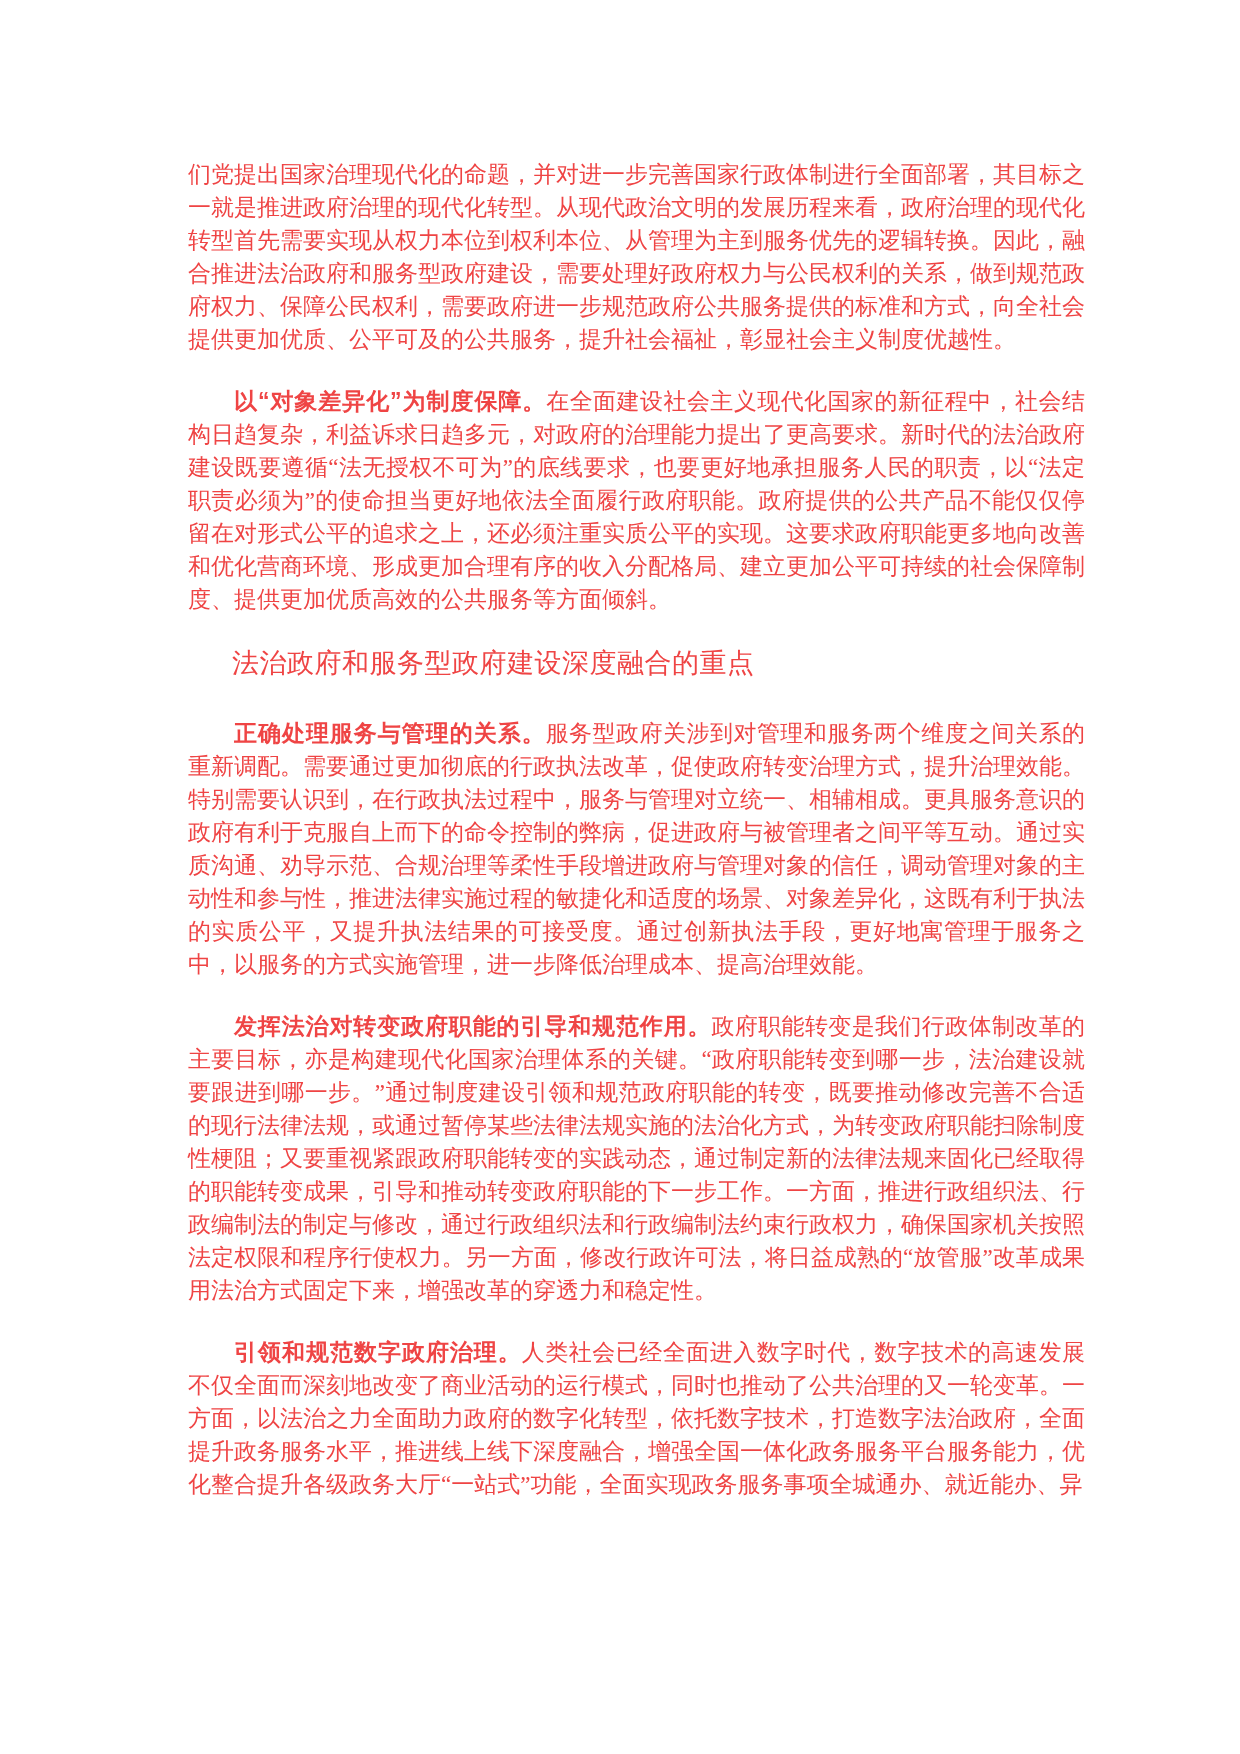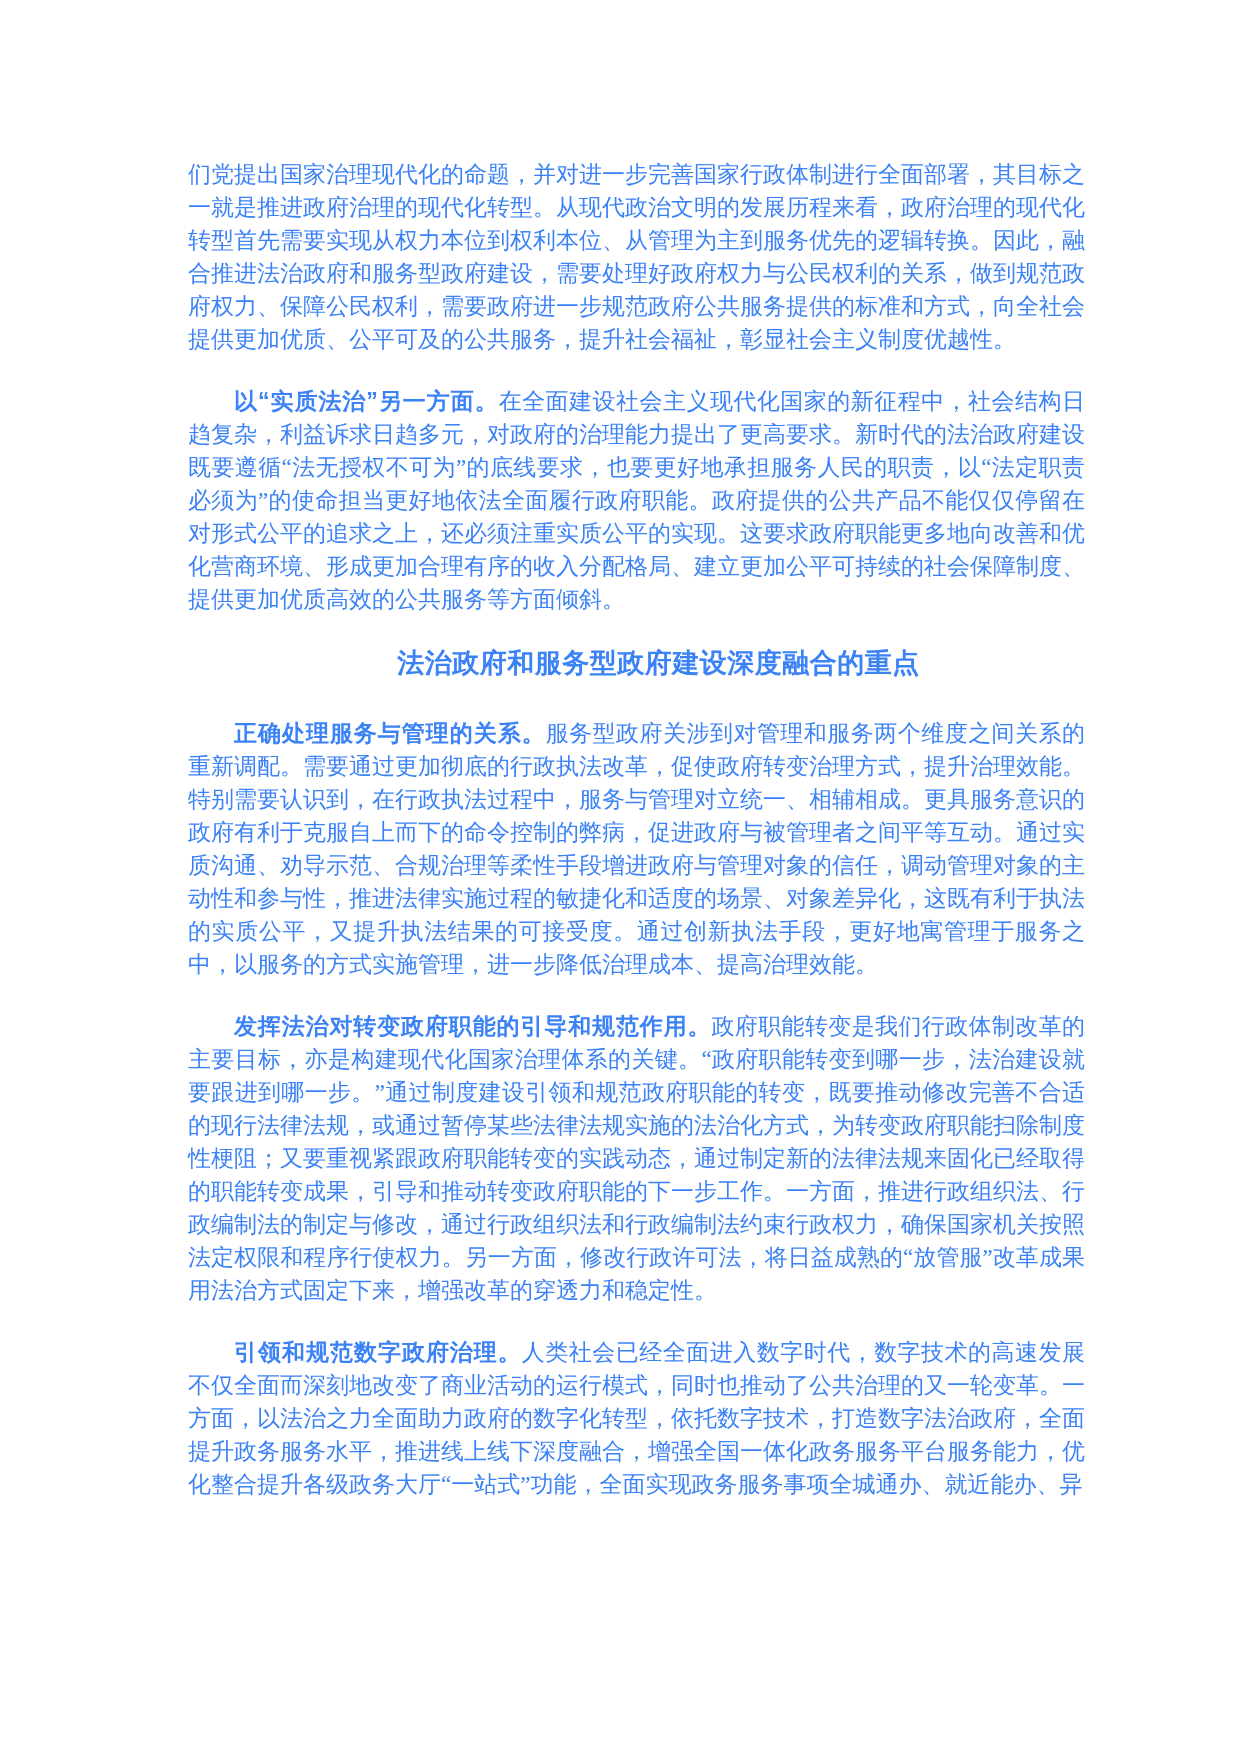--- a/index.html
+++ b/index.html
@@ -9,57 +9,57 @@
     height: 1754px;
     margin: 0 auto;
     background: #ffffff;
     overflow: hidden;
   }
   .content {
     position: absolute;
     left: 188px;
     top: 158px;
     width: 897px;
-    color: #3b82f6;
+    color: #ef4444;
     font-family: "Liberation Serif", "DejaVu Serif", serif;
     font-size: 23px;
     line-height: 33px;
     text-align: justify;
   }
   p.body {
     margin: 0 0 29px 0;
     padding: 0;
   }
   p.indent { text-indent: 2em; }
   p.last { margin-bottom: 0; }
   .lead {
     font-family: "Liberation Sans", "DejaVu Sans", sans-serif;
     font-weight: bold;
     letter-spacing: 0.5px;
   }
   h2.section {
     font-family: "Liberation Sans", "DejaVu Sans", sans-serif;
     font-size: 27px;
     line-height: 36px;
-    font-weight: bold;
+    font-weight: normal;
     margin: 21px 0 36px 0;
     padding-left: 44px;
-    text-align: center;
+    text-align: left;
     letter-spacing: 0.5px;
   }
 </style>
 </head>
 <body>
 
 <div class="page">
   <div class="content">
 
     <p class="body"><span>们党提出国家治理现代化的命题，并对进一步完善国家行政体制进行全面部署，其目标之一就是推进政府治理的现代化转型。从现代政治文明的发展历程来看，政府治理的现代化转型首先需要实现从权力本位到权利本位、从管理为主到服务优先的逻辑转换。因此，融合推进法治政府和服务型政府建设，需要处理好政府权力与公民权利的关系，做到规范政府权力、保障公民权利，需要政府进一步规范政府公共服务提供的标准和方式，向全社会提供更加优质、公平可及的公共服务，提升社会福祉，彰显社会主义制度优越性。</span></p>
 
-    <p class="body indent"><b class="lead">以“实质法治”另一方面。</b><span>在全面建设社会主义现代化国家的新征程中，社会结构日趋复杂，利益诉求日趋多元，对政府的治理能力提出了更高要求。新时代的法治政府建设既要遵循“法无授权不可为”的底线要求，也要更好地承担服务人民的职责，以“法定职责必须为”的使命担当更好地依法全面履行政府职能。政府提供的公共产品不能仅仅停留在对形式公平的追求之上，还必须注重实质公平的实现。这要求政府职能更多地向改善和优化营商环境、形成更加合理有序的收入分配格局、建立更加公平可持续的社会保障制度、提供更加优质高效的公共服务等方面倾斜。</span></p>
+    <p class="body indent"><b class="lead">以“对象差异化”为制度保障。</b><span>在全面建设社会主义现代化国家的新征程中，社会结构日趋复杂，利益诉求日趋多元，对政府的治理能力提出了更高要求。新时代的法治政府建设既要遵循“法无授权不可为”的底线要求，也要更好地承担服务人民的职责，以“法定职责必须为”的使命担当更好地依法全面履行政府职能。政府提供的公共产品不能仅仅停留在对形式公平的追求之上，还必须注重实质公平的实现。这要求政府职能更多地向改善和优化营商环境、形成更加合理有序的收入分配格局、建立更加公平可持续的社会保障制度、提供更加优质高效的公共服务等方面倾斜。</span></p>
 
     <h2 class="section">法治政府和服务型政府建设深度融合的重点</h2>
 
 
     <p class="body indent"><b class="lead">正确处理服务与管理的关系。</b><span>服务型政府关涉到对管理和服务两个维度之间关系的重新调配。需要通过更加彻底的行政执法改革，促使政府转变治理方式，提升治理效能。特别需要认识到，在行政执法过程中，服务与管理对立统一、相辅相成。更具服务意识的政府有利于克服自上而下的命令控制的弊病，促进政府与被管理者之间平等互动。通过实质沟通、劝导示范、合规治理等柔性手段增进政府与管理对象的信任，调动管理对象的主动性和参与性，推进法律实施过程的敏捷化和适度的场景、对象差异化，这既有利于执法的实质公平，又提升执法结果的可接受度。通过创新执法手段，更好地寓管理于服务之中，以服务的方式实施管理，进一步降低治理成本、提高治理效能。</span></p>
 
     <p class="body indent"><b class="lead">发挥法治对转变政府职能的引导和规范作用。</b><span>政府职能转变是我们行政体制改革的主要目标，亦是构建现代化国家治理体系的关键。“政府职能转变到哪一步，法治建设就要跟进到哪一步。”通过制度建设引领和规范政府职能的转变，既要推动修改完善不合适的现行法律法规，或通过暂停某些法律法规实施的法治化方式，为转变政府职能扫除制度性梗阻；又要重视紧跟政府职能转变的实践动态，通过制定新的法律法规来固化已经取得的职能转变成果，引导和推动转变政府职能的下一步工作。一方面，推进行政组织法、行政编制法的制定与修改，通过行政组织法和行政编制法约束行政权力，确保国家机关按照法定权限和程序行使权力。另一方面，修改行政许可法，将日益成熟的“放管服”改革成果用法治方式固定下来，增强改革的穿透力和稳定性。</span></p>
 
     <p class="body indent last"><b class="lead">引领和规范数字政府治理。</b><span>人类社会已经全面进入数字时代，数字技术的高速发展不仅全面而深刻地改变了商业活动的运行模式，同时也推动了公共治理的又一轮变革。一方面，以法治之力全面助力政府的数字化转型，依托数字技术，打造数字法治政府，全面提升政务服务水平，推进线上线下深度融合，增强全国一体化政务服务平台服务能力，优化整合提升各级政务大厅“一站式”功能，全面实现政务服务事项全城通办、就近能办、异</span></p>
 

